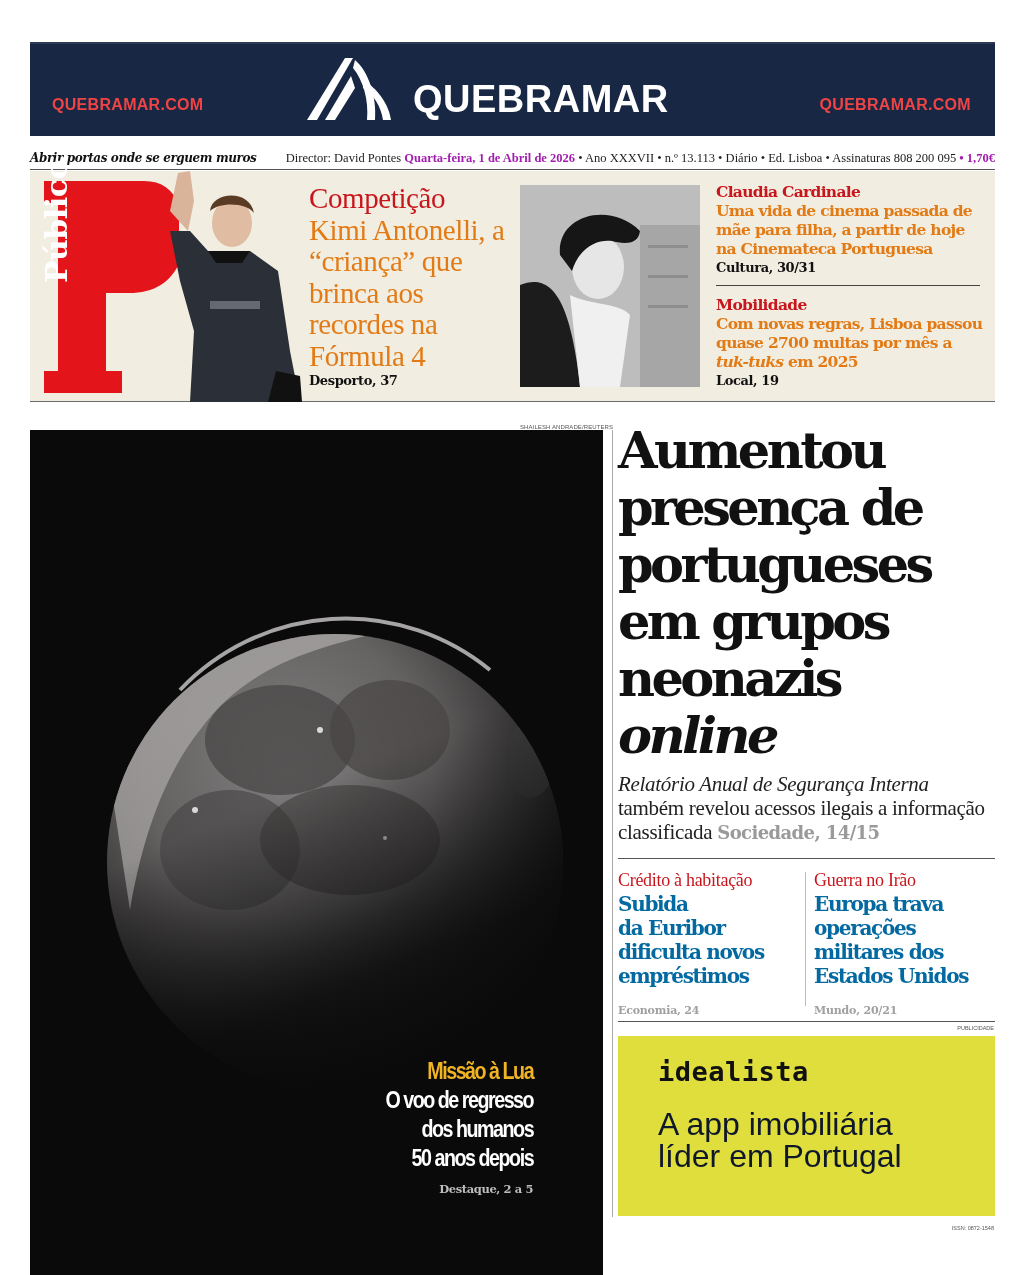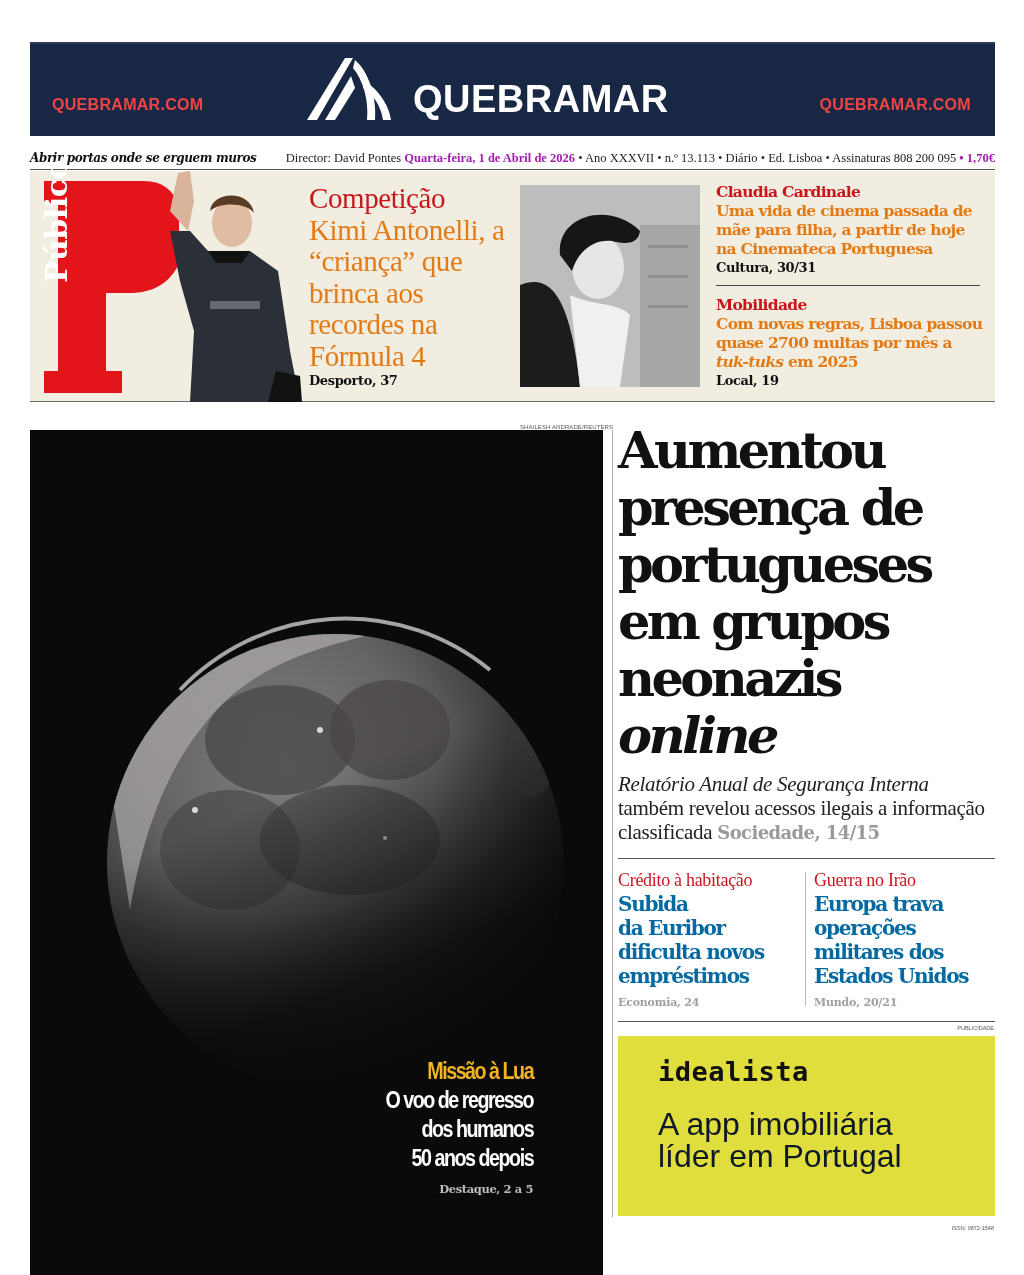--- a/index.html
+++ b/index.html
@@ -154,21 +154,21 @@
     display: block; color: #c8161d;
     font-family: "Liberation Serif", serif; font-size: 18px; line-height: 24px;
     letter-spacing: -0.3px;
   }
   .brief .headline {
     display: block; color: #0369a1;
     font-family: "DejaVu Serif", serif; font-weight: bold;
     font-size: 20px; line-height: 24px; letter-spacing: -1.3px;
   }
   .brief .ref {
-    display: block; margin-top: 8px;
+    display: block; margin-top: 16px;
     font-family: "DejaVu Serif", serif; font-weight: bold; font-size: 11px;
     color: #a0a0a0; letter-spacing: -0.2px;
   }
   .brief-rule { position: absolute; left: 805px; top: 872px; width: 1px; height: 134px; background: #bbb; }
   .hr-2 { position: absolute; left: 618px; top: 1021px; width: 377px; height: 1px; background: #555; }
 
   .ad-label {
     position: absolute; right: 30px; top: 1025px;
     font-family: "Liberation Sans", sans-serif; font-size: 5.5px; color: #555;
   }

